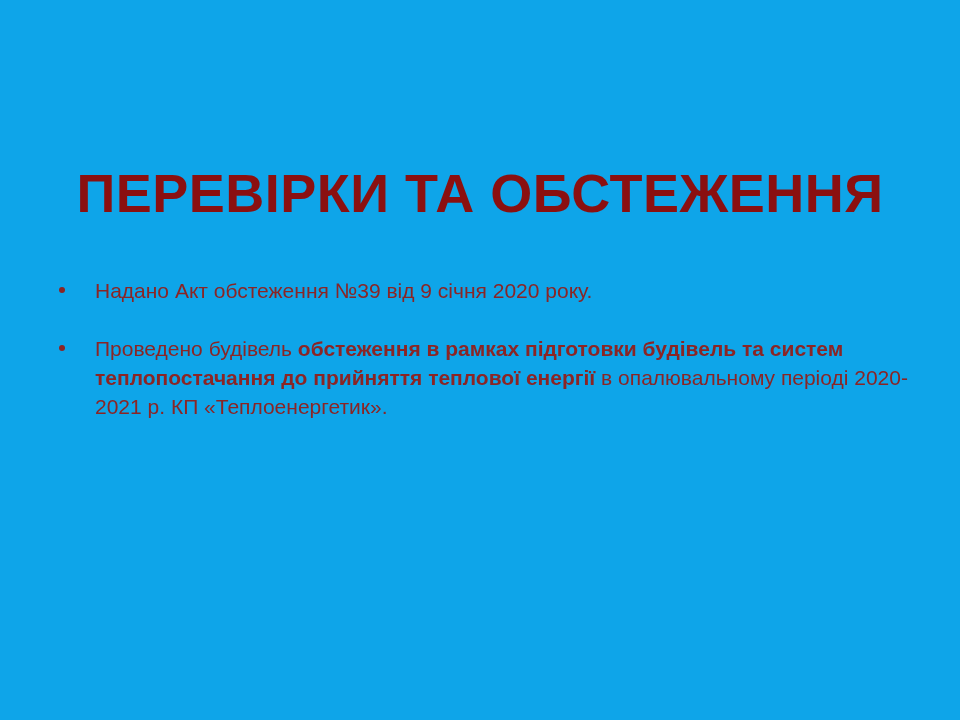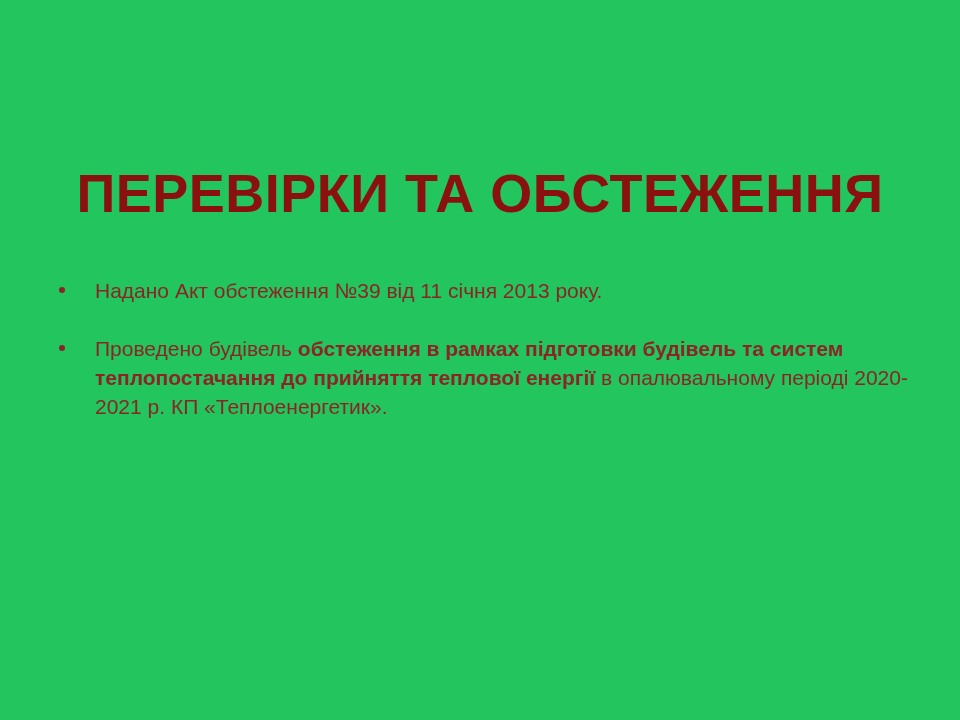--- a/index.html
+++ b/index.html
@@ -13,21 +13,21 @@
     overflow: hidden;
     background: #fdf4df;
     font-family: "Liberation Sans", "DejaVu Sans", sans-serif;
     -webkit-font-smoothing: none;
   }
 
   #slide {
     position: relative;
     width: 960px;
     height: 720px;
-    background: #22c55e;
+    background: #0ea5e9;
     box-sizing: border-box;
   }
 
   
   #slide-title {
     position: absolute;
     left: 0;
     top: 128px;
     width: 960px;
     text-align: center;
@@ -101,21 +101,21 @@
 </head>
 <body>
 
 <div id="slide">
 
   <h1 id="slide-title">ПЕРЕВІРКИ ТА ОБСТЕЖЕННЯ</h1>
 
   <ul id="body-list">
       <li class="bullet-item">
         <span class="marker"><i></i></span>
-        <span class="bullet-text"><span>Надано Акт обстеження №39 від 11 січня 2013 року.</span></span>
+        <span class="bullet-text"><span>Надано Акт обстеження №39 від 9 січня 2020 року.</span></span>
       </li>
       <li class="bullet-gap">&nbsp;</li>
       <li class="bullet-item">
         <span class="marker"><i></i></span>
         <span class="bullet-text"><span>Проведено будівель </span><b>обстеження в рамках підготовки будівель та систем теплопостачання до прийняття теплової енергії</b><span> в опалювальному періоді 2020-2021 р. КП «Теплоенергетик».</span></span>
       </li>
     </ul>
 
 </div>
 

